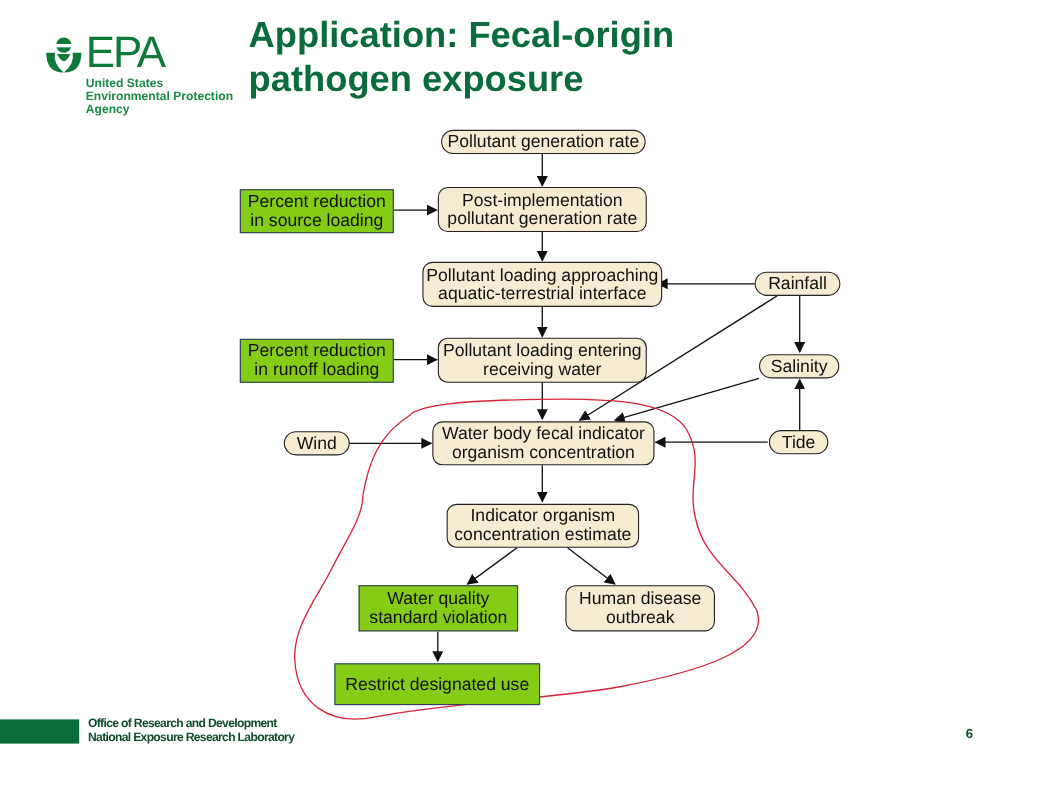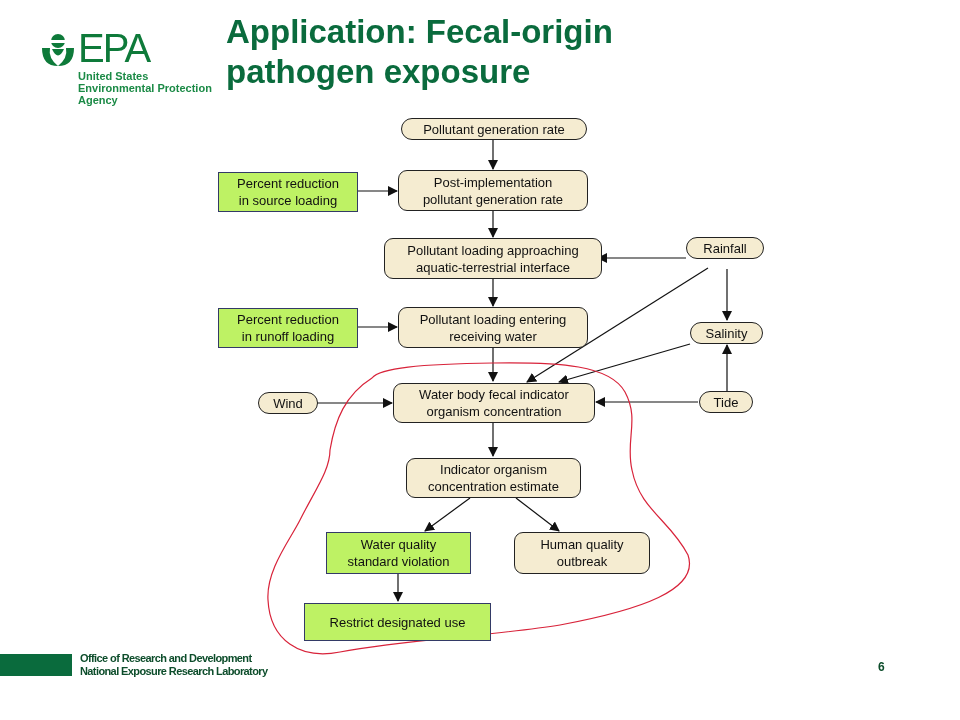--- a/index.html
+++ b/index.html
@@ -2,24 +2,24 @@
 <html><head>
 <meta charset="utf-8">
 <style>
   html, body { margin:0; padding:0; background:#ffffff; }
   body { width:960px; height:720px; position:relative; overflow:hidden; font-family:"Liberation Sans", sans-serif; }
   .logo { position:absolute; left:40px; top:32px; width:180px; height:75px; }
   .logo-mark { position:absolute; left:0; top:0; width:36px; height:36px; }
   .logo-epa { position:absolute; left:38px; top:-6px; font-size:40px; font-weight:normal; color:#0e7a3a; letter-spacing:-2px; line-height:44px; }
   .logo-sub { position:absolute; left:38px; top:38px; font-size:11px; font-weight:bold; color:#1b8a46; line-height:12px; white-space:nowrap; }
   .title { position:absolute; left:226px; top:12px; font-size:33px; font-weight:bold; color:#0a6b3d; line-height:40px; }
-  .node { position:absolute; box-sizing:border-box; border:1px solid #222; font-size:13px; color:#111; text-align:center; line-height:17px; display:flex; align-items:center; justify-content:center; }
+  .node { position:absolute; box-sizing:border-box; border:1px solid #222; font-size:16px; color:#111; text-align:center; line-height:17px; display:flex; align-items:center; justify-content:center; }
   .tan { background:#f5ecd1; border-radius:9px; }
   .pill { background:#f5ecd1; border-radius:12px; }
-  .blue { background:#bef264; border-color:#333a66; }
+  .blue { background:#84cc16; border-color:#333a66; }
   svg.links { position:absolute; left:0; top:0; }
   .footer-bar { position:absolute; left:0; top:654px; width:72px; height:22px; background:#0a6b3d; }
   .footer-text { position:absolute; left:80px; top:652px; font-size:11px; font-weight:bold; color:#0d4d2b; line-height:13px; letter-spacing:-0.6px; }
   .page-num { position:absolute; left:878px; top:660px; font-size:12px; font-weight:bold; color:#0d4d2b; }
 </style>
 </head>
 <body>
 
 <div class="logo">
   <svg class="logo-mark" viewBox="0 0 36 36">
@@ -82,21 +82,21 @@
 <div class="node tan" style="left:398px;top:170px;width:190px;height:41px;flex-direction:column;">
   <span>Post-implementation</span>
   <span>pollutant generation rate</span>
 </div>
 
 <div class="node tan" style="left:384px;top:238px;width:218px;height:41px;flex-direction:column;">
   <span>Pollutant loading approaching</span>
   <span>aquatic-terrestrial interface</span>
 </div>
 
-<div class="node pill" style="left:686px;top:237px;width:78px;height:22px;">
+<div class="node pill" style="left:686px;top:247px;width:78px;height:22px;">
   <span>Rainfall</span>
 </div>
 
 <div class="node blue" style="left:218px;top:308px;width:140px;height:40px;flex-direction:column;">
   <span>Percent reduction</span>
   <span>in runoff loading</span>
 </div>
 
 <div class="node tan" style="left:398px;top:307px;width:190px;height:41px;flex-direction:column;">
   <span>Pollutant loading entering</span>
@@ -124,21 +124,21 @@
   <span>Indicator organism</span>
   <span>concentration estimate</span>
 </div>
 
 <div class="node blue" style="left:326px;top:532px;width:145px;height:42px;flex-direction:column;">
   <span>Water quality</span>
   <span>standard violation</span>
 </div>
 
 <div class="node tan" style="left:514px;top:532px;width:136px;height:42px;flex-direction:column;">
-  <span>Human quality</span>
+  <span>Human disease</span>
   <span>outbreak</span>
 </div>
 
 <div class="node blue" style="left:304px;top:603px;width:187px;height:38px;">
   <span>Restrict designated use</span>
 </div>
 
 <div class="footer-bar"></div>
 <div class="footer-text">
   <div>Office of Research and Development</div>

